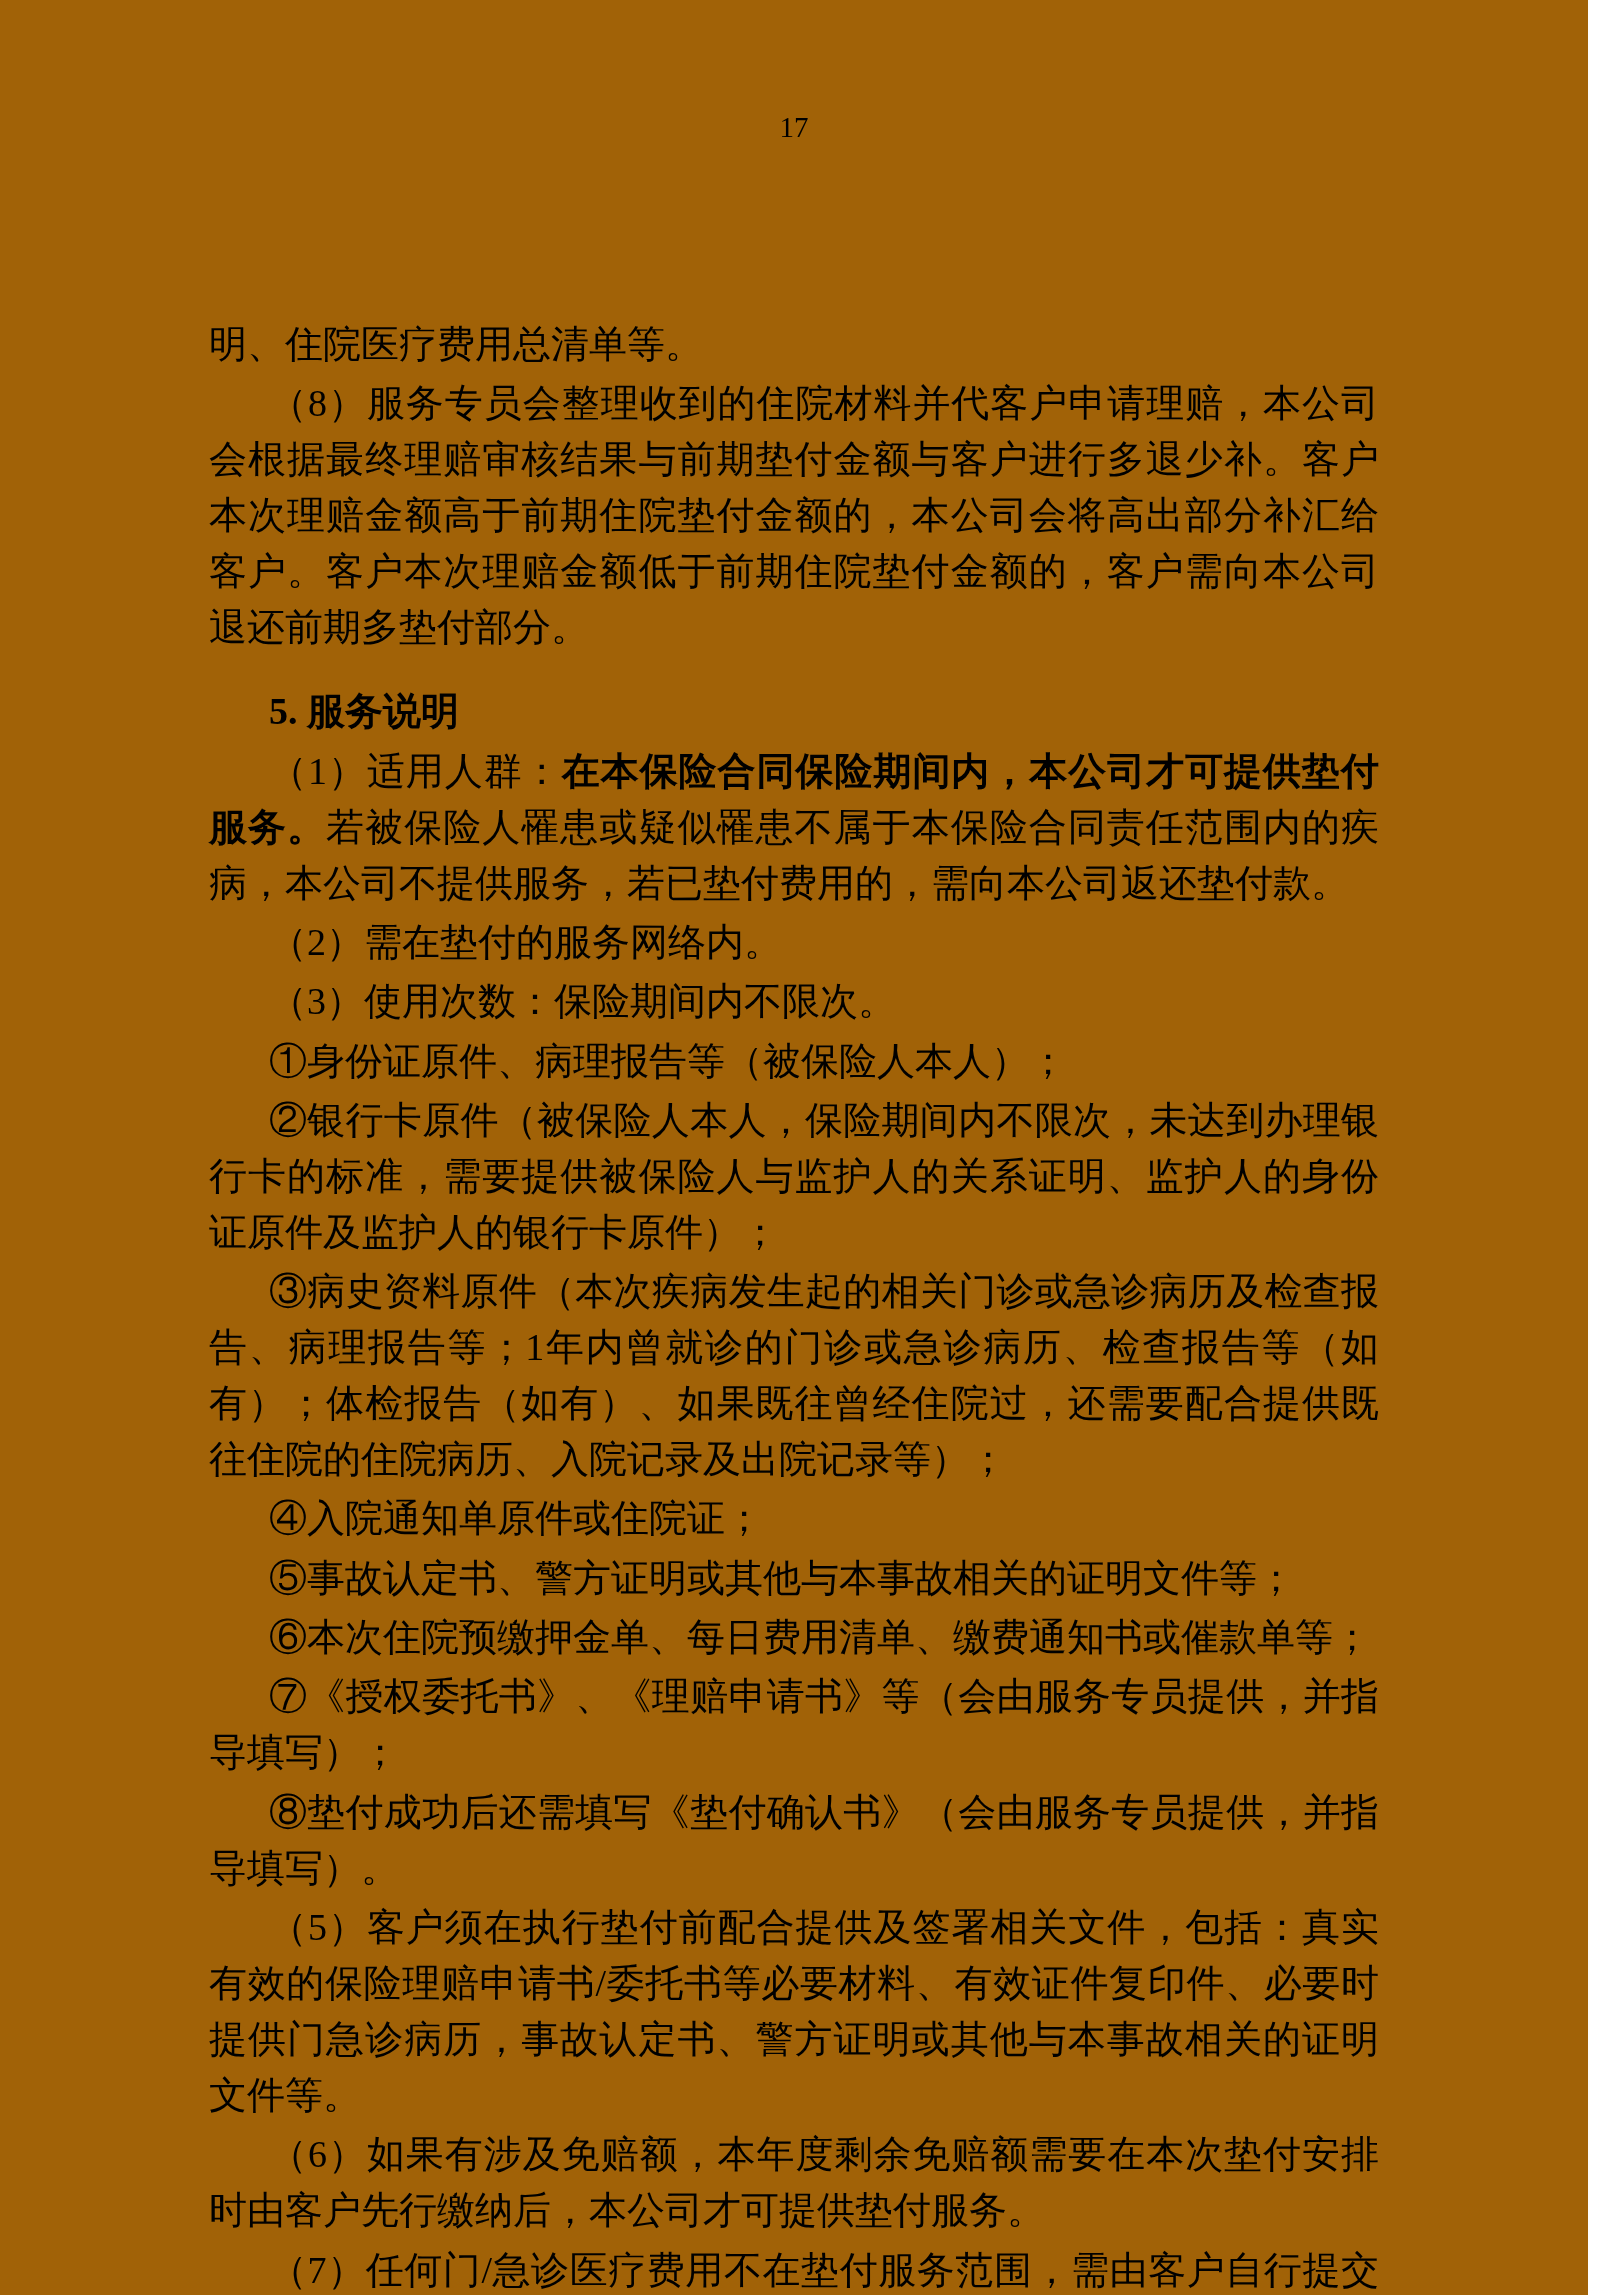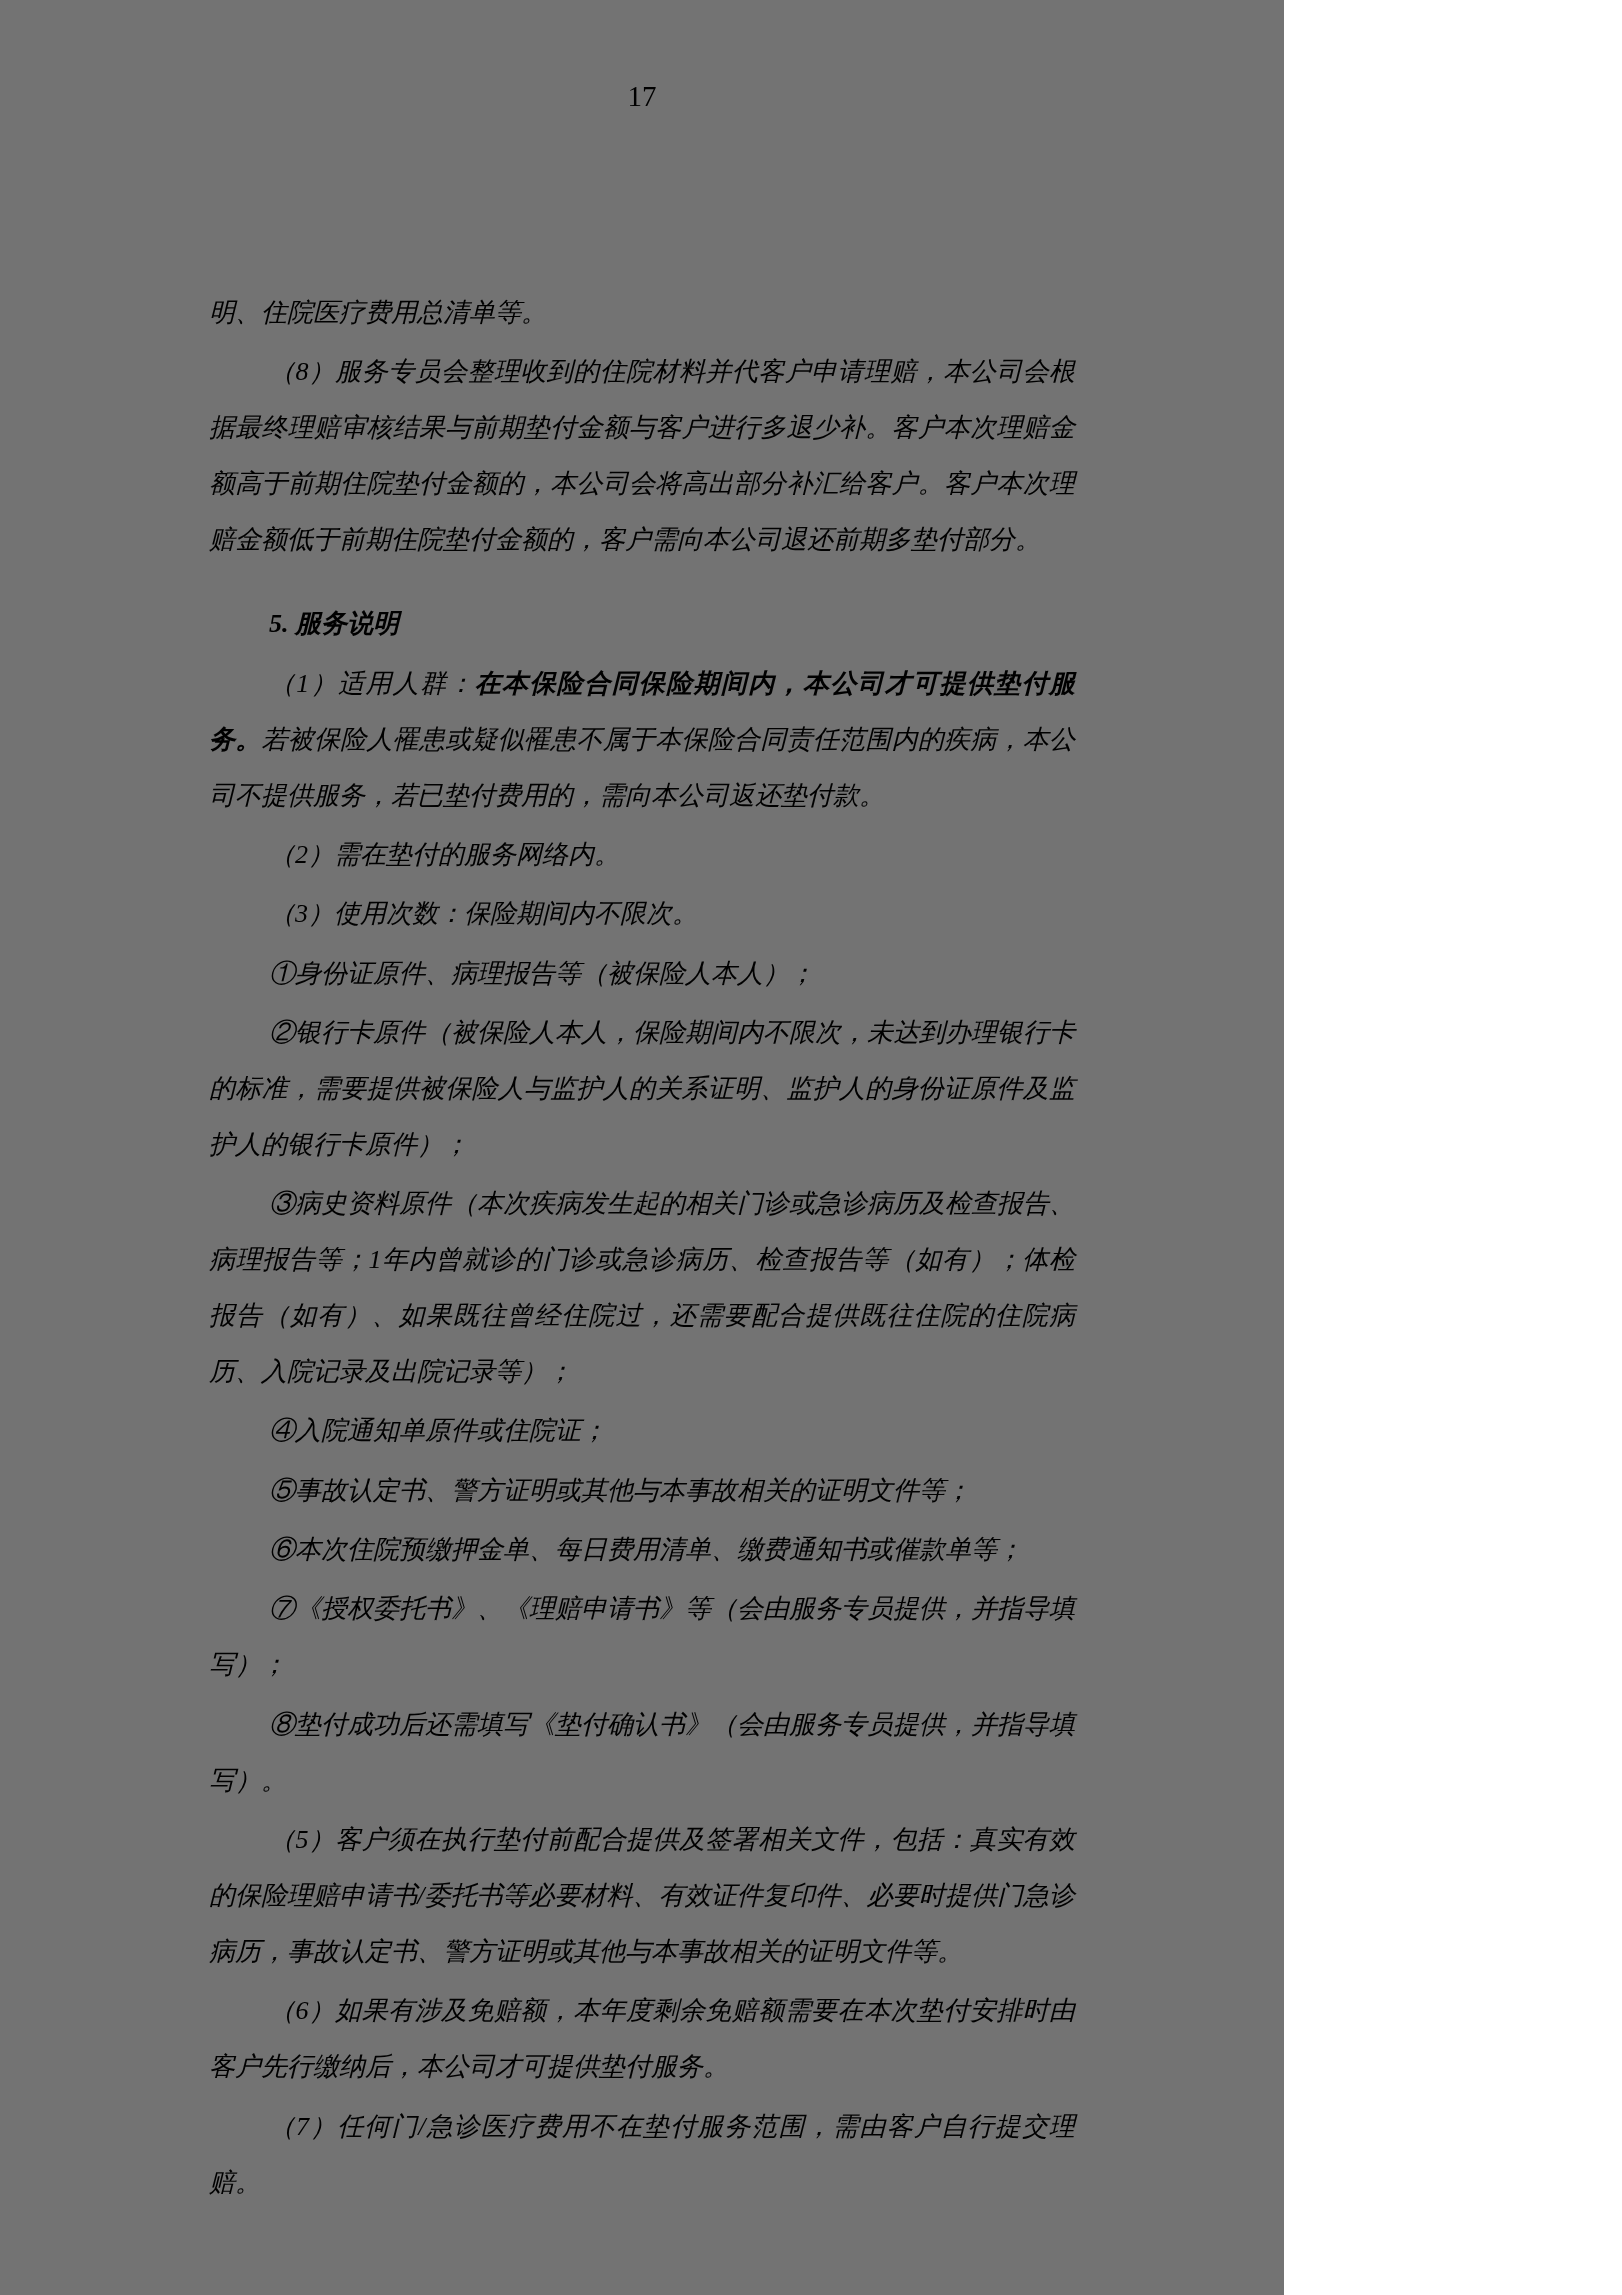--- a/index.html
+++ b/index.html
@@ -2,47 +2,46 @@
 <html style="font-size:10.5px"><head>
 <meta charset="utf-8">
 <style>
   html, body {
     margin: 0;
     padding: 0;
     background: #ffffff;
   }
   .page {
     position: relative;
-    width: 1284px;
+    width: 1588px;
     height: 2295px;
-    background: #737373;
+    background: #a16207;
     box-sizing: border-box;
-    padding: 77px 209px 0 209px;
+    padding: 108px 209px 0 209px;
     font-family: "Liberation Serif", "DejaVu Serif", serif;
     color: #000000;
     overflow: hidden;
   }
   .page-number {
     text-align: center;
     font-size: 29px;
     line-height: 39px;
     color: #000000;
   }
   .doc-body {
     margin-top: 169px;
   }
   .doc-body p {
-    font-size: 26px;
+    font-size: 38px;
     line-height: 56px;
     text-align: justify;
     text-justify: inter-ideograph;
     margin: 3.3px 0;
     text-indent: 60px;
     word-break: break-all;
-    font-style: italic;
   }
   .doc-body p.body-noindent {
     text-indent: 0;
   }
   .doc-body p.heading {
     font-weight: bold;
     text-align: left;
     margin: 27.5px 0 3.9px 0;
   }
   .bold {

